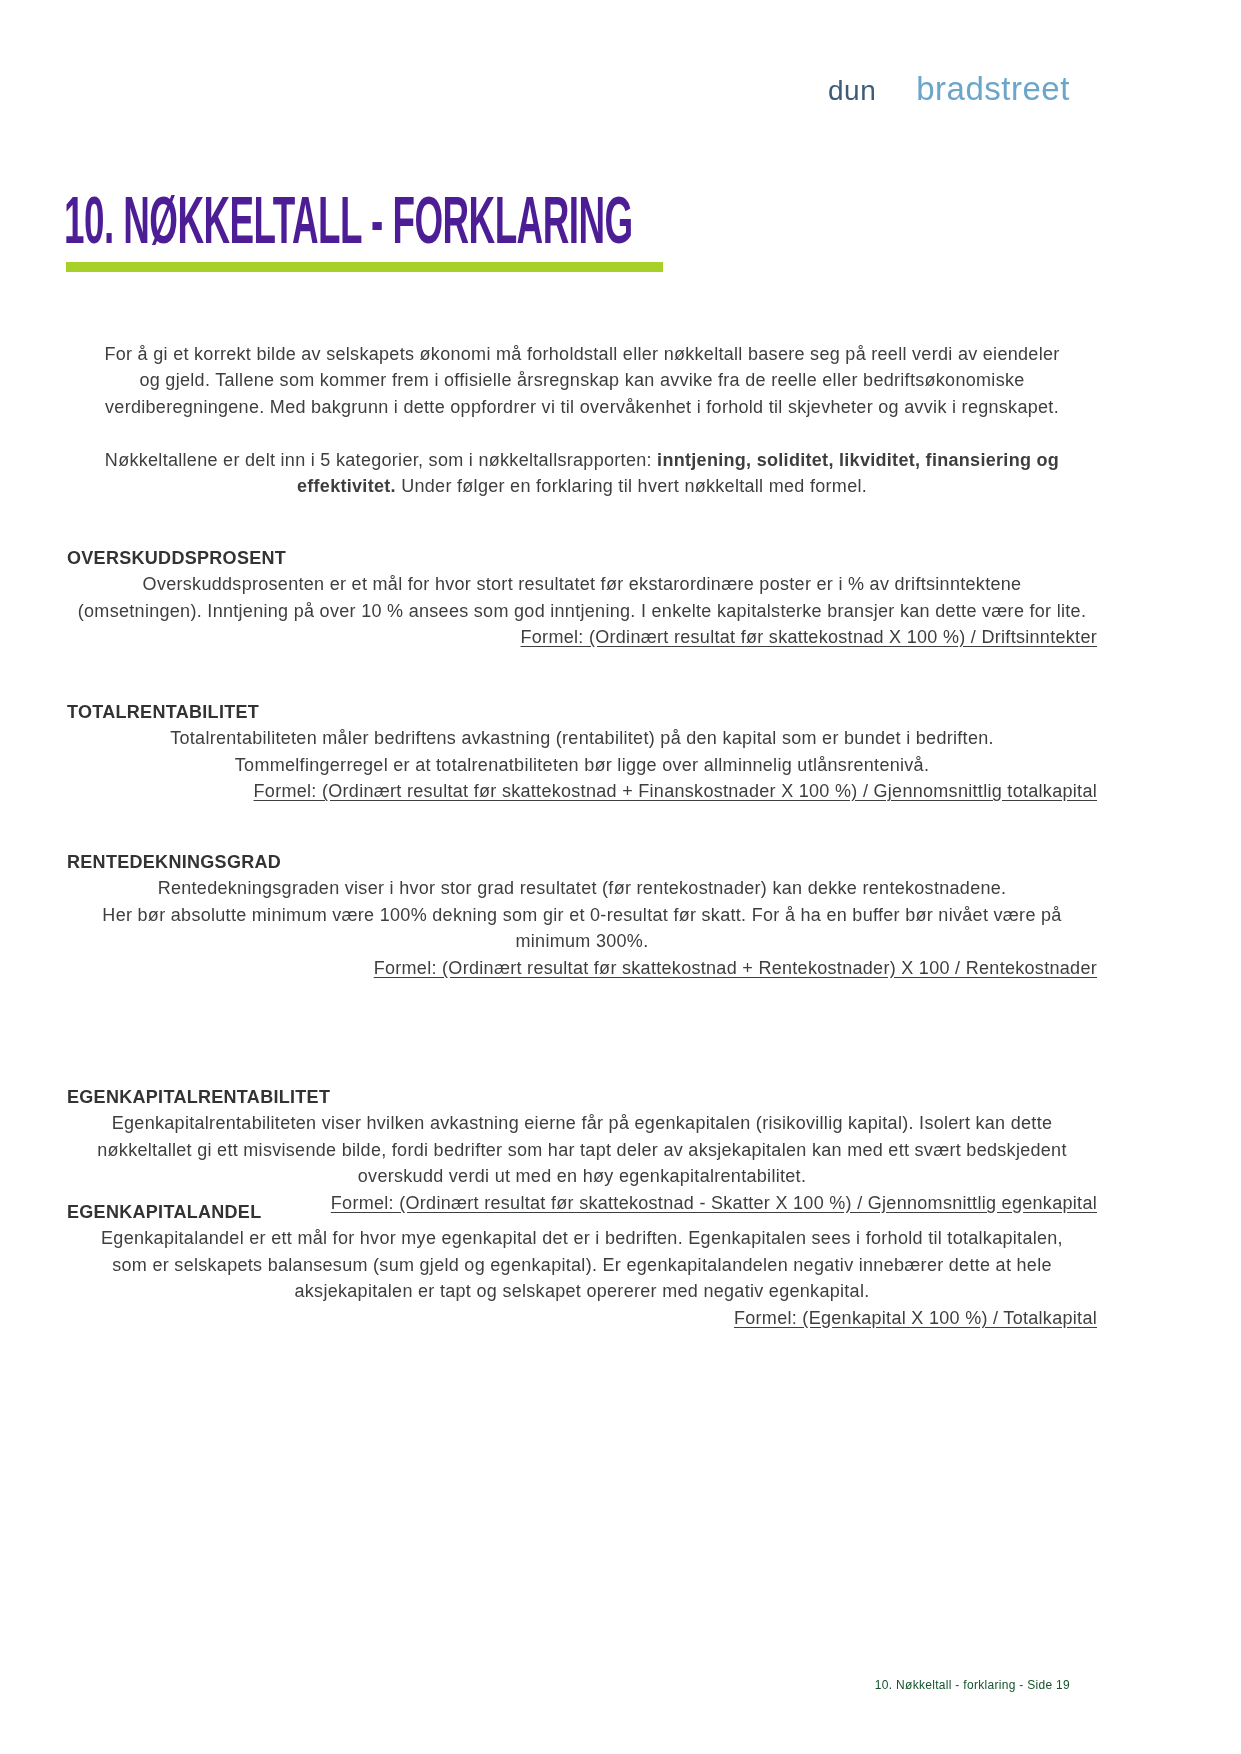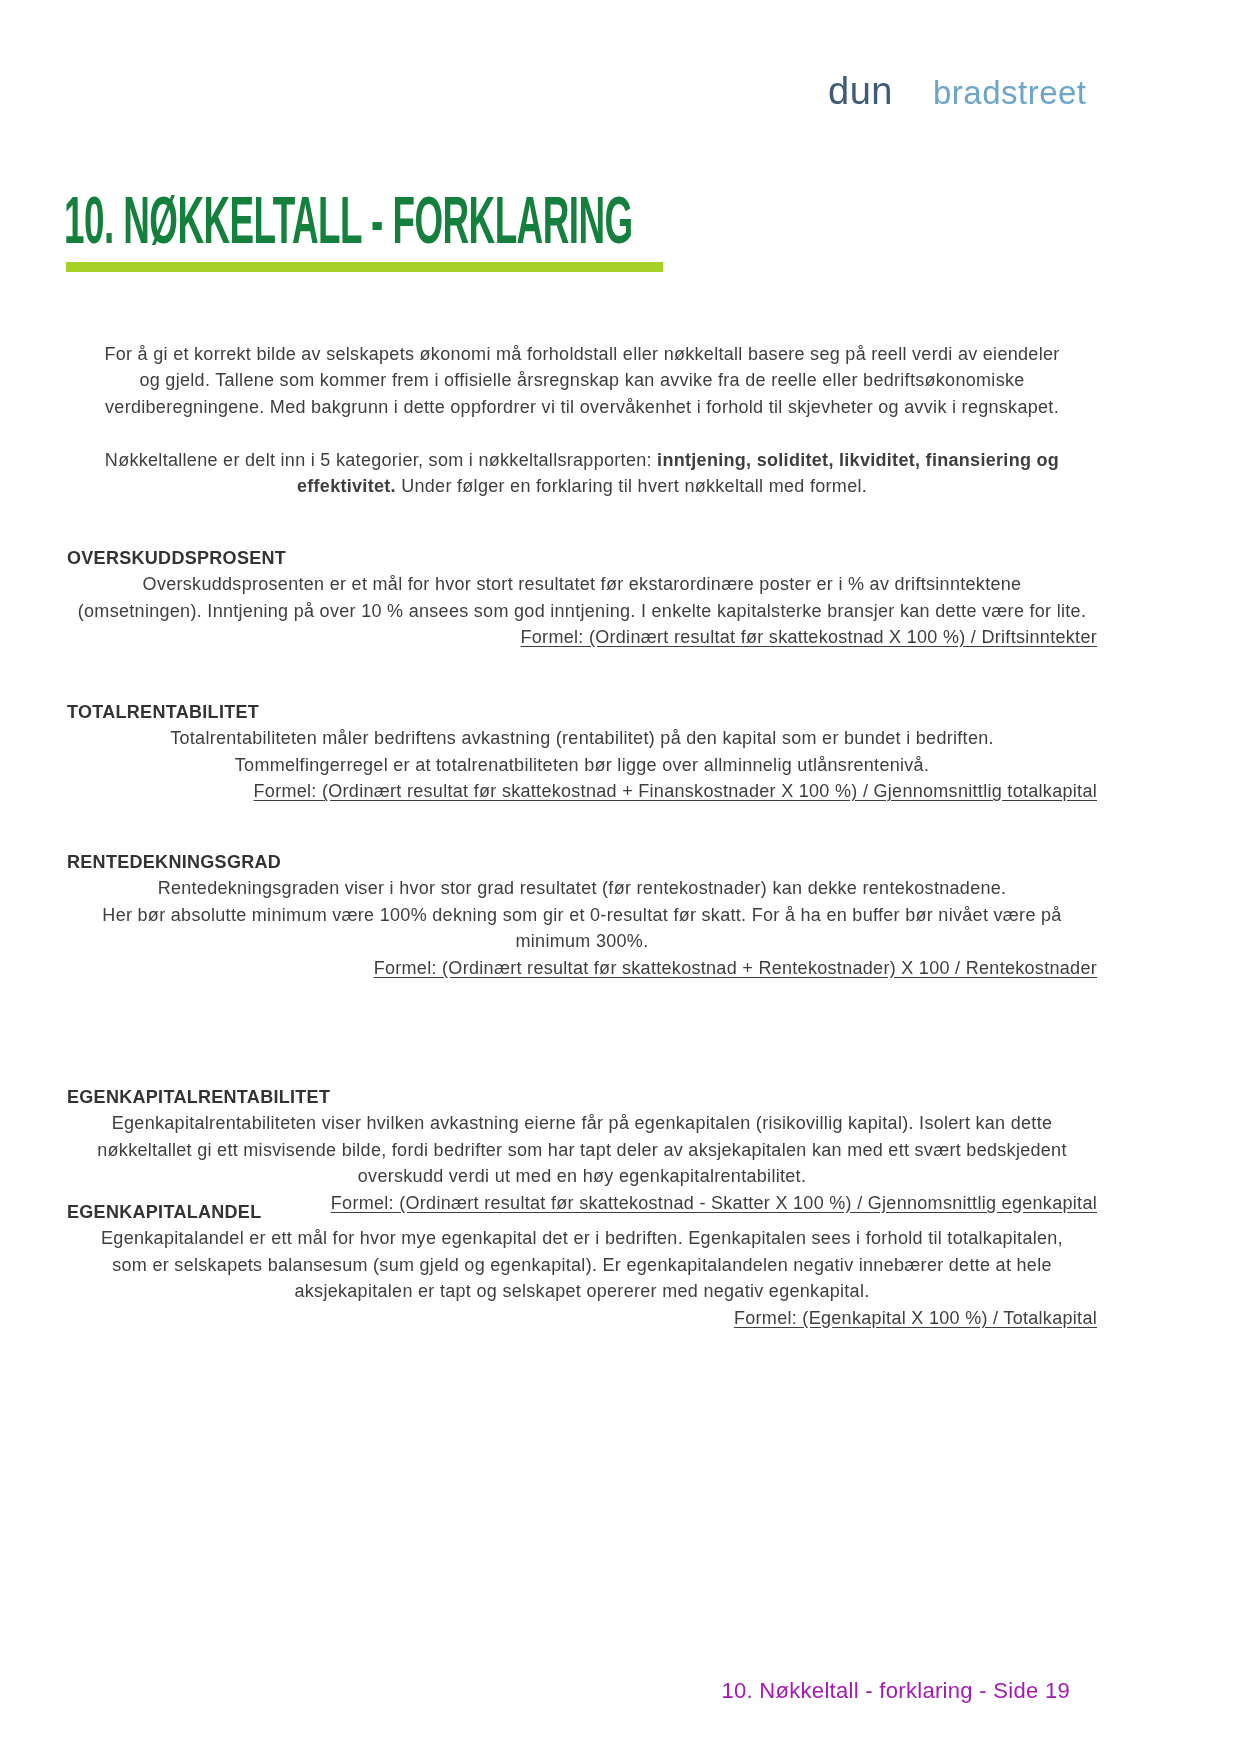--- a/index.html
+++ b/index.html
@@ -16,21 +16,21 @@
   
   .logo {
     position: absolute;
     left: 828px;
     top: 70px;
     display: flex;
     align-items: baseline;
     white-space: pre;
   }
   .logo .word1 {
-    font-size: 38px;
+    font-size: 28px;
     font-weight: 400;
     letter-spacing: 0.5px;
     color: #3e5c76;
   }
   .logo .amp {
     font-size: 54px;
     font-weight: 400;
     line-height: 0;
     margin: 0 1px 0 3px;
     position: relative;
@@ -48,21 +48,21 @@
   }
 
   
   .doc-title {
     position: absolute;
     left: 64px;
     top: 186px;
     margin: 0;
     font-size: 67px;
     font-weight: 700;
-    color: #15803d;
+    color: #4c1d95;
     line-height: 1;
     white-space: pre;
   }
   .doc-title .squeeze {
     display: inline-block;
     transform: scaleX(0.55);
     transform-origin: left center;
     letter-spacing: -1px;
   }
   .title-rule {
@@ -91,23 +91,23 @@
     text-decoration: underline;
     text-underline-offset: 3px;
     text-align: right;
   }
 
   
   .footer {
     position: absolute;
     top: 1678px;
     right: 171px;
-    font-size: 22px;
+    font-size: 12px;
     letter-spacing: 0.3px;
-    color: #a21caf;
+    color: #14532d;
     white-space: pre;
   }
 </style>
 </head>
 <body>
 
 <div class="page">
 
   <div class="logo">
     <span class="word1">dun</span>

